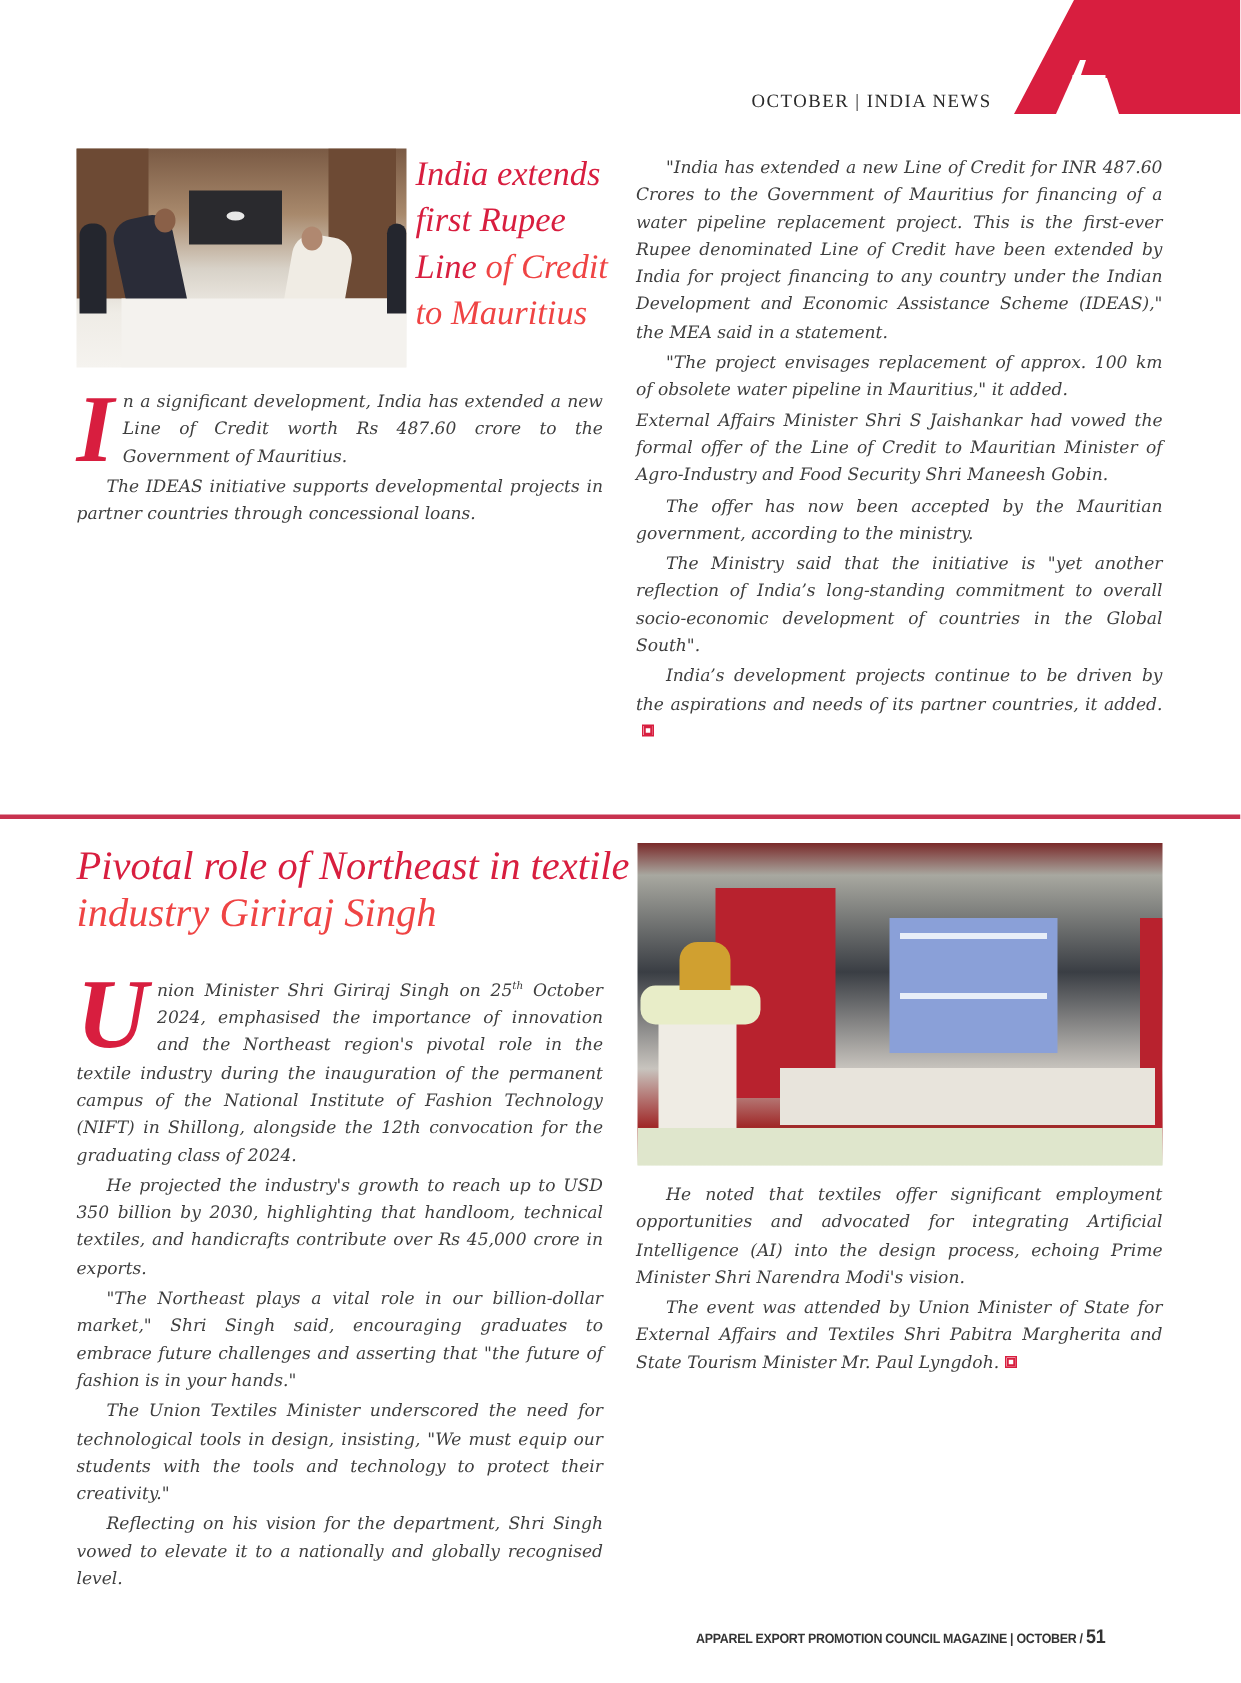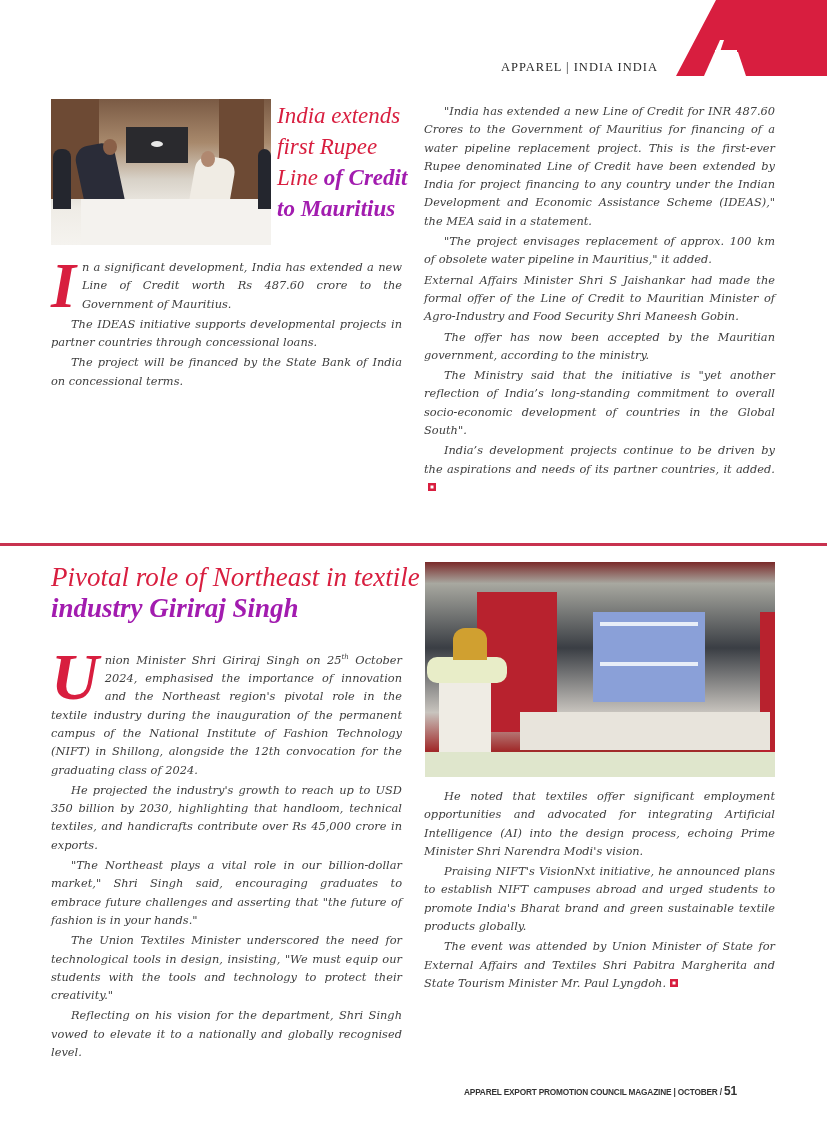--- a/index.html
+++ b/index.html
@@ -9,37 +9,37 @@
                  color:#2a2a2a; font-family:"Liberation Serif", serif; }
   .logo { position:absolute; left:676px; top:0; width:151px; height:76px; }
   .col { position:absolute; font-style:italic; font-size:11.4px; line-height:18.3px;
          text-align:justify; color:#3e3e3e; font-family:"DejaVu Serif", serif; }
   .col p { margin:0 0 2px 0; text-indent:20px; }
   .col p.noindent { text-indent:0; }
   .photo { position:absolute; overflow:hidden; }
   .headline1 { position:absolute; left:277px; top:100px; width:135px; font-style:italic;
                font-size:23px; line-height:31px; font-family:"Liberation Serif", serif; }
   .red { color:#d81e3f; }
-  .purple { color:#a21caf;font-weight:bold; }
+  .purple { color:#ef4444; }
   .headline2 { position:absolute; left:51px; top:562px; width:370px; font-style:italic;
                font-size:27px; line-height:31px; font-family:"Liberation Serif", serif; }
   .dropcap { float:left; color:#d81e3f; font-family:"Liberation Serif", serif; font-style:italic;
              font-weight:bold; margin-right:6px; }
   .divider { position:absolute; left:0; top:543px; width:827px; height:3px; background:#c8324f; }
   .endmark { display:inline-block; width:6px; height:6px; border:1.5px solid #d81e3f;
              background:#fff; position:relative; top:0; margin-left:4px; box-shadow: inset 0 0 0 1.5px #d81e3f; }
   .footer { position:absolute; left:464px; top:1083px; font-family:"Liberation Sans", sans-serif;
             font-weight:bold; font-size:9px; color:#333; letter-spacing:-0.2px; transform:scaleX(0.92);
             transform-origin:left; }
   .footer .pg { font-size:13px; }
 </style>
 </head>
 <body>
 
-<div class="header-text">APPAREL | INDIA INDIA</div>
+<div class="header-text">OCTOBER | INDIA NEWS</div>
 <svg class="logo" viewBox="0 0 151 76">
   <polygon points="0,76 40,0 151,0 151,76 70,76 62,52 40,52 32,76" fill="#d81e3f"></polygon>
   <polygon points="28,76 44,40 48,40 36,76" fill="#ffffff"></polygon>
   <rect x="39" y="50" width="22" height="2" fill="#ffffff"></rect>
 </svg>
 
 <div class="photo" style="left:51px;top:99px;width:220px;height:146px;background:linear-gradient(180deg,#7a5a44 0%,#a8896c 30%,#d8d2c8 55%,#efece6 75%,#f5f3ef 100%);">
   <div style="position:absolute;left:75px;top:28px;width:62px;height:36px;background:#2a2a2e;"></div>
   <div style="position:absolute;left:100px;top:42px;width:12px;height:6px;background:#e8e8e8;border-radius:50%;"></div>
   <div style="position:absolute;left:0;top:0;width:48px;height:100px;background:#6d4a34;"></div>
@@ -56,27 +56,26 @@
 <div class="headline1">
   <span class="red">India extends first Rupee Line</span>
   <span class="purple">of Credit to Mauritius</span>
 </div>
 
 <div class="col" style="left:51px;top:258px;width:351px;">
   <p class="noindent">
     <span class="dropcap" style="font-size:64px;line-height:52px;margin-top:2px;">I</span><span>n a significant development, India has extended a new Line of Credit worth Rs 487.60 crore to the Government of Mauritius.</span>
   </p>
   <p>The IDEAS initiative supports developmental projects in partner countries through concessional loans.</p>
-  <p>The project will be financed by the State Bank of India on concessional terms.</p>
 </div>
 
 <div class="col" style="left:424px;top:102px;width:351px;">
   <p>"India has extended a new Line of Credit for INR 487.60 Crores to the Government of Mauritius for financing of a water pipeline replacement project. This is the first-ever Rupee denominated Line of Credit  have been extended by India for project financing to any country under the Indian Development and Economic Assistance Scheme (IDEAS)," the MEA said in a statement.</p>
   <p>"The project envisages replacement of approx. 100 km of obsolete water pipeline in Mauritius," it added.</p>
-  <p class="noindent">External Affairs Minister Shri S Jaishankar had made the formal offer of the Line of Credit to Mauritian Minister of Agro-Industry and Food Security Shri Maneesh Gobin.</p>
+  <p class="noindent">External Affairs Minister Shri S Jaishankar had vowed the formal offer of the Line of Credit to Mauritian Minister of Agro-Industry and Food Security Shri Maneesh Gobin.</p>
   <p>The offer has now been accepted by the Mauritian government, according to the ministry.</p>
   <p>The Ministry said that the initiative is "yet another reflection of India’s long-standing commitment to overall socio-economic development of countries in the Global South".</p>
   <p><span>India’s development projects continue to be driven by the aspirations and needs of its partner countries, it added.</span><span class="endmark"></span></p>
 </div>
 
 <div class="divider"></div>
 
 <div class="headline2">
   <div class="red">Pivotal role of Northeast in textile</div>
   <div class="purple">industry Giriraj Singh</div>
@@ -100,20 +99,19 @@
   <div style="position:absolute;left:335px;top:50px;width:15px;height:140px;background:#b8222e;"></div>
   <div style="position:absolute;left:14px;top:118px;width:52px;height:80px;background:#efece4;"></div>
   <div style="position:absolute;left:2px;top:95px;width:80px;height:26px;background:#e8edc8;border-radius:10px;"></div>
   <div style="position:absolute;left:28px;top:66px;width:34px;height:32px;background:#d0a030;border-radius:12px 12px 0 0;"></div>
   <div style="position:absolute;left:95px;top:150px;width:250px;height:38px;background:#e8e4dc;"></div>
   <div style="position:absolute;left:0;top:190px;width:350px;height:25px;background:#dfe6cc;"></div>
 </div>
 
 <div class="col" style="left:424px;top:787px;width:351px;">
   <p>He noted that textiles offer significant employment opportunities and advocated for integrating Artificial Intelligence (AI) into the design process, echoing Prime Minister Shri Narendra Modi's vision.</p>
-  <p>Praising NIFT's VisionNxt initiative, he announced plans to establish NIFT campuses abroad and urged students to promote India's Bharat brand and green sustainable textile products globally.</p>
   <p><span>The event was attended by Union Minister of State for External Affairs and Textiles  Shri Pabitra Margherita and State Tourism Minister Mr. Paul Lyngdoh.</span><span class="endmark"></span></p>
 </div>
 
 <div class="footer">
   <span>APPAREL EXPORT PROMOTION COUNCIL MAGAZINE | OCTOBER /</span>
   <span class="pg">51</span>
 </div>
 
 </body></html>

